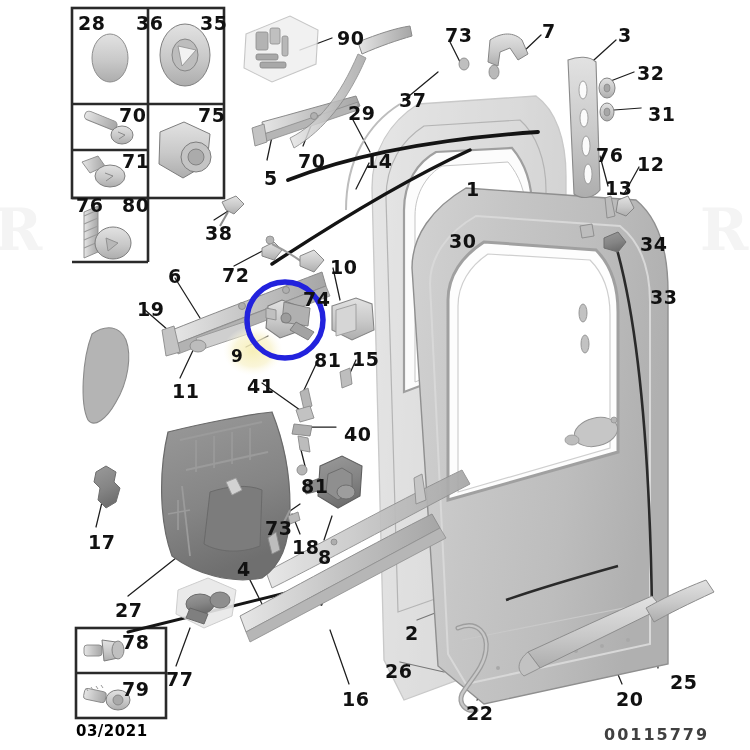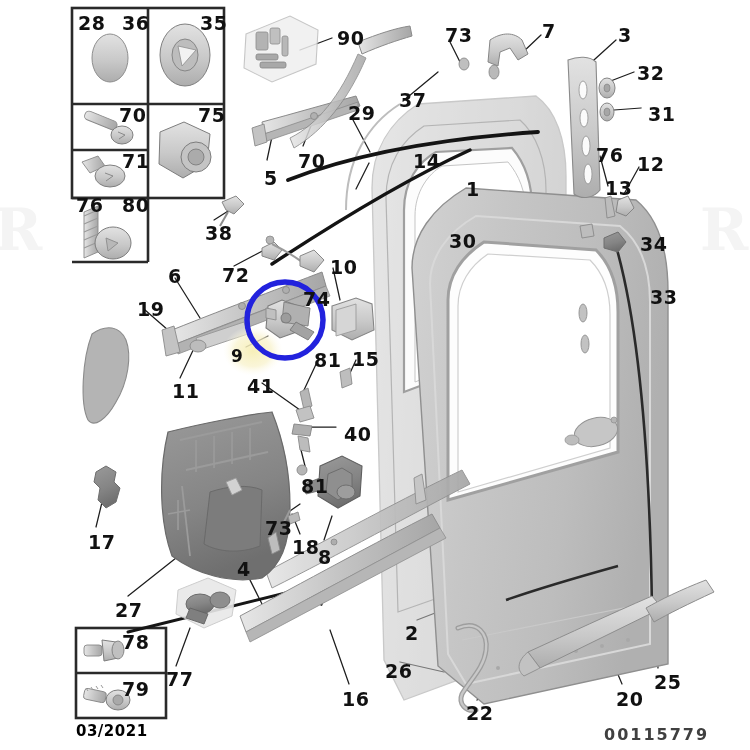--- a/index.html
+++ b/index.html
@@ -327,40 +327,40 @@
       <path d="M646,608 C660,600 680,590 706,580 L714,592 C688,604 668,614 654,622 Z" fill="url(#gMet)" stroke="#8d8d8d" stroke-width="1"></path>
     </g>
 
     <g id="highlights">
       <ellipse cx="253" cy="351" rx="30" ry="25" fill="url(#gGlow)"></ellipse>
       <circle cx="285" cy="320" r="38" fill="none" stroke="#2222dd" stroke-width="5.5"></circle>
     </g>
   </svg>
 
   <div class="lbl" style="left:78px;top:14px;">28</div>
-  <div class="lbl" style="left:122px;top:14px;text-align:center;">36</div>
+  <div class="lbl" style="left:136px;top:14px;text-align:center;">36</div>
   <div class="lbl" style="left:200px;top:14px;">35</div>
   <div class="lbl" style="left:119px;top:106px;">70</div>
   <div class="lbl" style="left:198px;top:106px;">75</div>
   <div class="lbl" style="left:122px;top:152px;">71</div>
   <div class="lbl" style="left:76px;top:196px;">76</div>
   <div class="lbl" style="left:122px;top:196px;">80</div>
   <div class="lbl" style="left:122px;top:633px;">78</div>
   <div class="lbl" style="left:122px;top:680px;">79</div>
 
   <div class="lbl" style="left:337px;top:29px;">90</div>
   <div class="lbl" style="left:445px;top:26px;">73</div>
   <div class="lbl" style="left:542px;top:22px;">7</div>
   <div class="lbl" style="left:618px;top:26px;">3</div>
   <div class="lbl" style="left:637px;top:64px;">32</div>
   <div class="lbl" style="left:648px;top:105px;">31</div>
   <div class="lbl" style="left:399px;top:91px;">37</div>
   <div class="lbl" style="left:348px;top:104px;">29</div>
   <div class="lbl" style="left:298px;top:152px;">70</div>
-  <div class="lbl" style="left:365px;top:152px;margin-left:48px;">14</div>
+  <div class="lbl" style="left:365px;top:152px;">14</div>
   <div class="lbl" style="left:264px;top:169px;">5</div>
   <div class="lbl" style="left:596px;top:146px;">76</div>
   <div class="lbl" style="left:637px;top:155px;">12</div>
   <div class="lbl" style="left:574px;top:179px;margin-left:31px;">13</div>
   <div class="lbl" style="left:466px;top:180px;">1</div>
   <div class="lbl" style="left:449px;top:232px;">30</div>
   <div class="lbl" style="left:640px;top:235px;">34</div>
   <div class="lbl" style="left:650px;top:288px;">33</div>
   <div class="lbl" style="left:205px;top:224px;">38</div>
   <div class="lbl" style="left:222px;top:266px;">72</div>
@@ -380,18 +380,18 @@
   <div class="lbl" style="left:292px;top:538px;">18</div>
   <div class="lbl" style="left:318px;top:548px;">8</div>
   <div class="lbl" style="left:115px;top:601px;">27</div>
   <div class="lbl" style="left:237px;top:560px;">4</div>
   <div class="lbl" style="left:166px;top:670px;">77</div>
   <div class="lbl" style="left:405px;top:624px;">2</div>
   <div class="lbl" style="left:342px;top:690px;">16</div>
   <div class="lbl" style="left:385px;top:662px;">26</div>
   <div class="lbl" style="left:466px;top:704px;">22</div>
   <div class="lbl" style="left:616px;top:690px;">20</div>
-  <div class="lbl" style="left:654px;top:673px;">25</div>
+  <div class="lbl" style="left:670px;top:673px;">25</div>
 
   <div class="date" style="left:76px;top:722px;">03/2021</div>
   <div class="code" style="left:604px;top:725px;">00115779</div>
 
 </div>
 
 </body></html>

